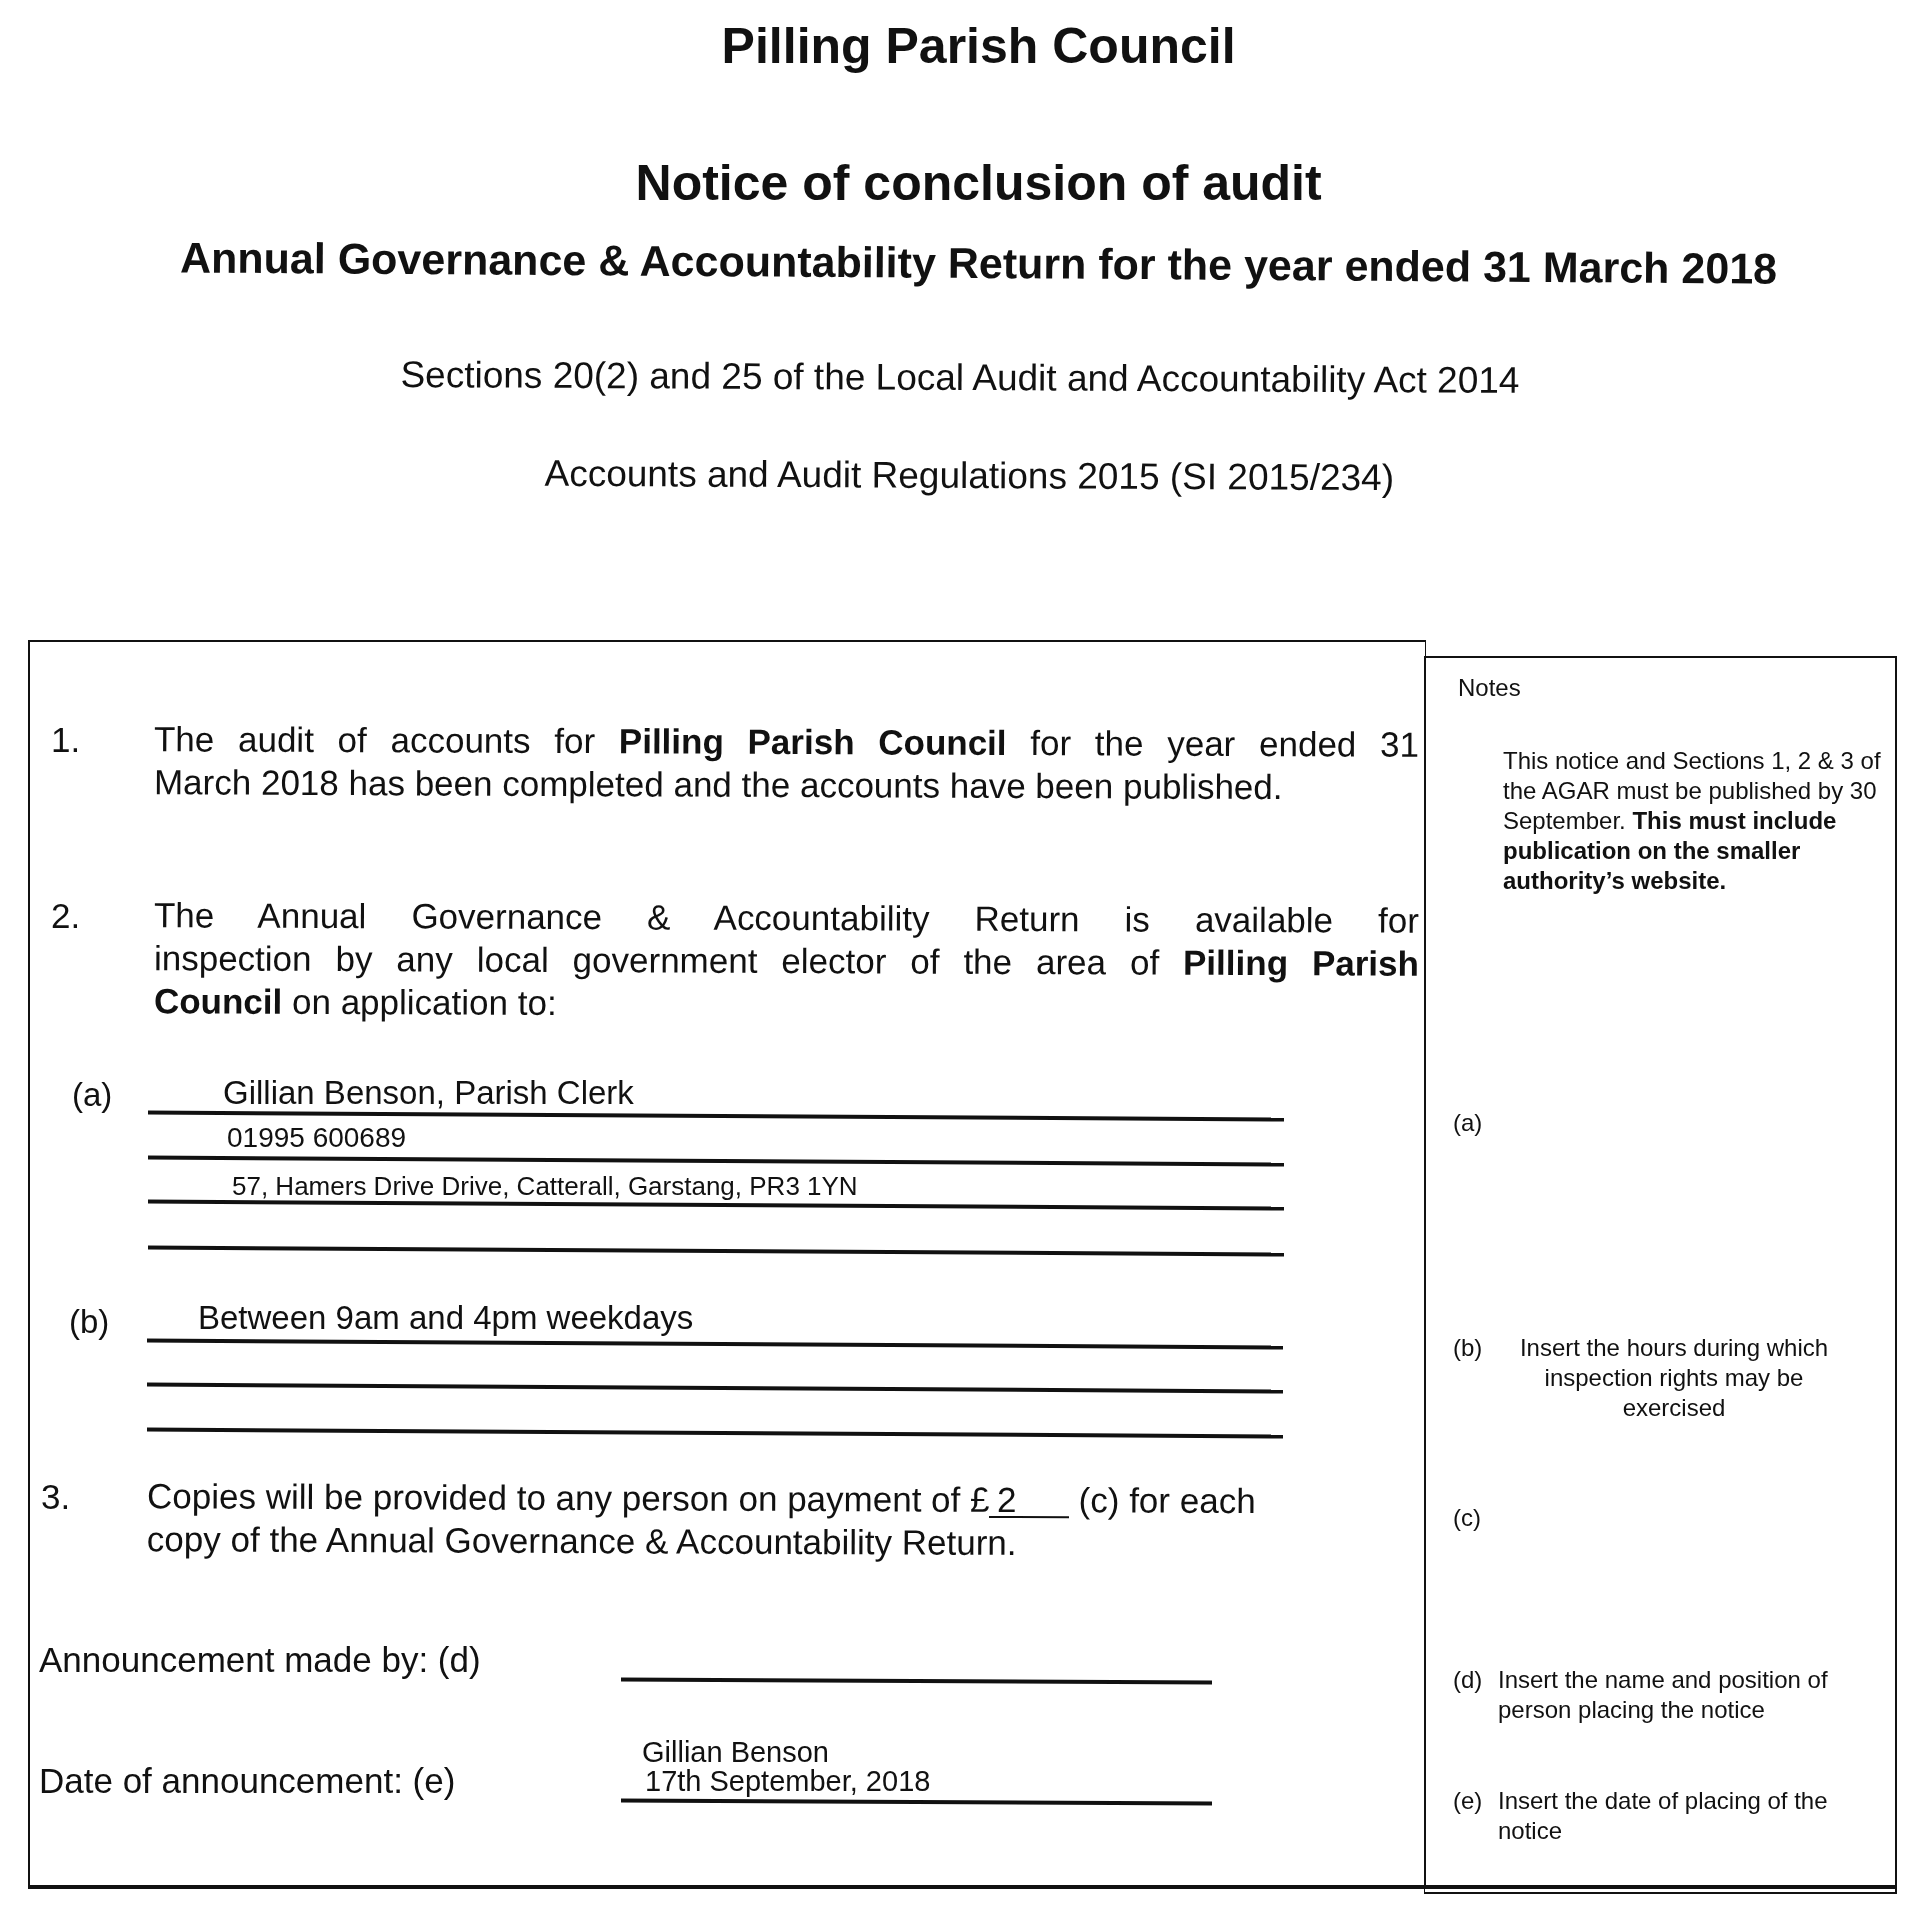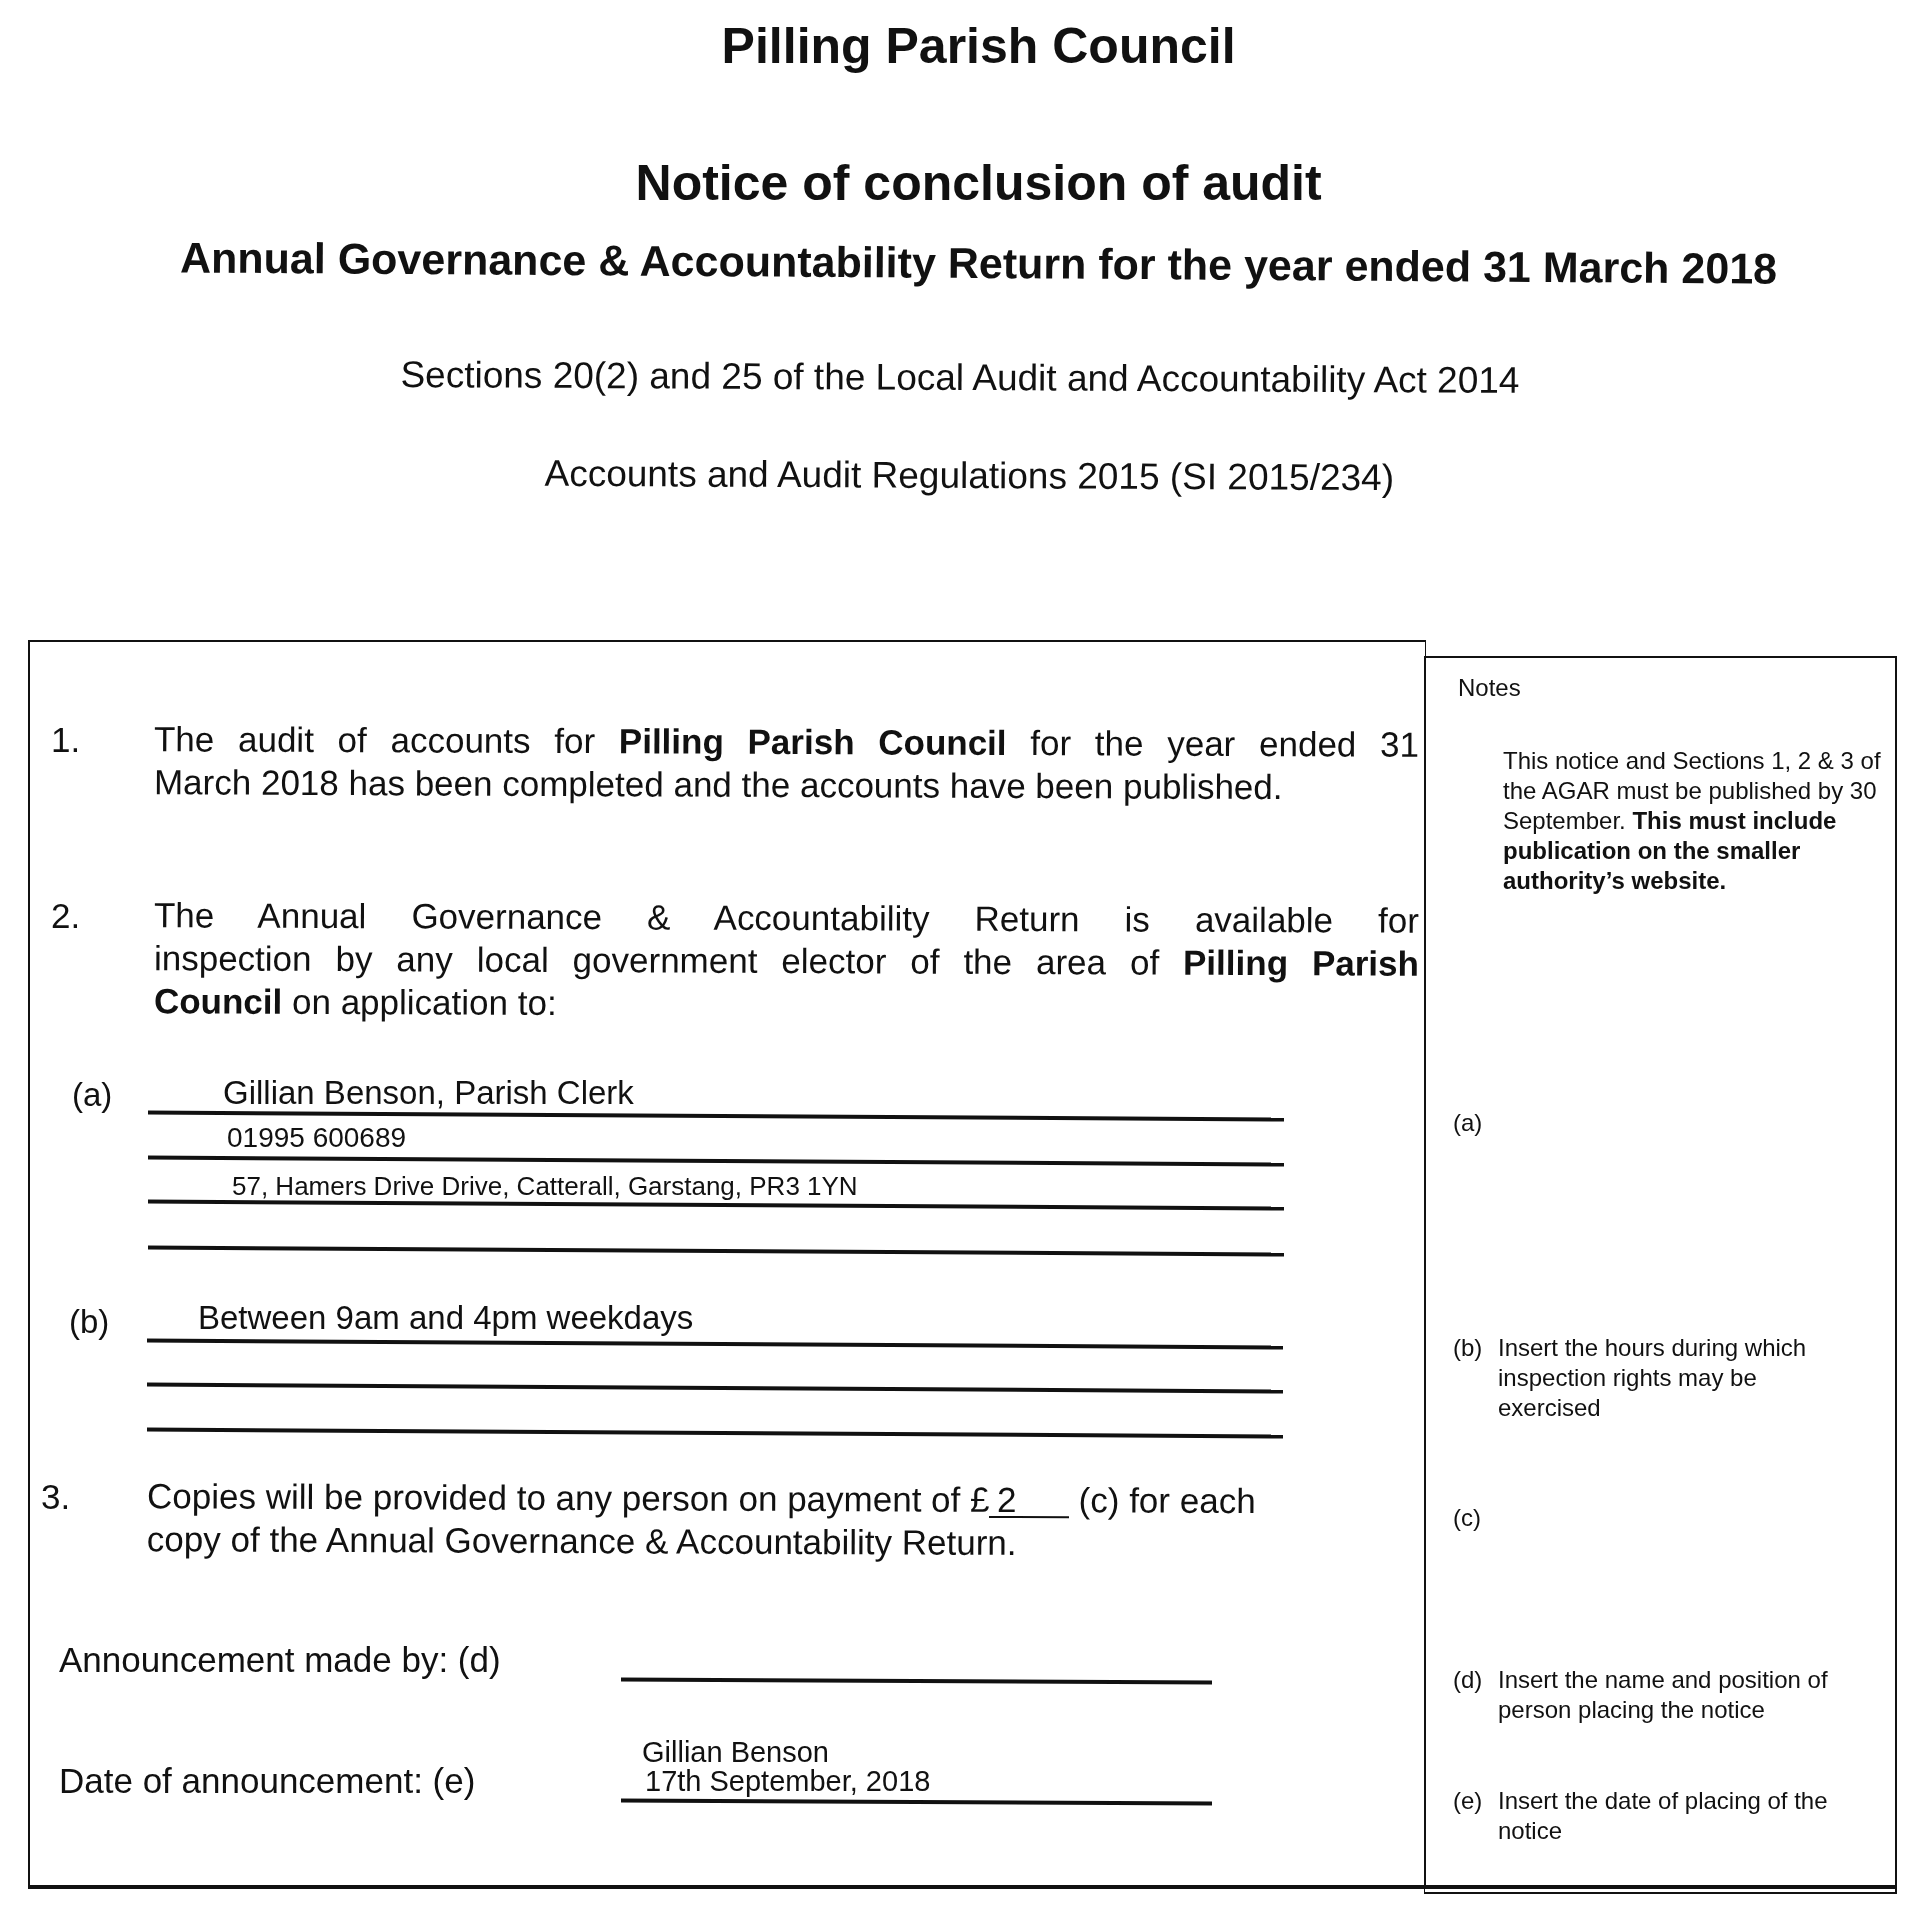--- a/index.html
+++ b/index.html
@@ -111,21 +111,20 @@
       font-size: 33px;
       white-space: nowrap;
     }
     .fill-text.small { font-size: 28px; }
     .fill-text.tiny { font-size: 26px; }
 
     .sign-label {
       position: absolute;
       font-size: 35px;
       white-space: nowrap;
-      margin-left: 20px;
     }
     .sign-value {
       position: absolute;
       font-size: 29px;
       white-space: nowrap;
     }
 
     
     .notes-title {
       position: absolute;
@@ -224,21 +223,21 @@
 <div class="notes-title">Notes</div>
 <div class="notes-intro">
   <span>This notice and Sections 1, 2 &amp; 3 of the AGAR must be published by 30 September. </span><b>This must include publication on the smaller authority’s website.</b>
 </div>
 
 <div class="note" style="top:1108px;">
   <span class="note-marker">(a)</span>
 </div>
 <div class="note" style="top:1333px;">
   <span class="note-marker">(b)</span>
-  <div class="note-text" style="width:352px;">Insert the hours during which inspection rights may be exercised</div>
+  <div class="note-text" style="width:352px;text-align:center;">Insert the hours during which inspection rights may be exercised</div>
 </div>
 <div class="note" style="top:1503px;">
   <span class="note-marker">(c)</span>
 </div>
 <div class="note" style="top:1665px;">
   <span class="note-marker">(d)</span>
   <div class="note-text" style="width:371px;">Insert the name and position of person placing the notice</div>
 </div>
 <div class="note" style="top:1786px;">
   <span class="note-marker">(e)</span>

